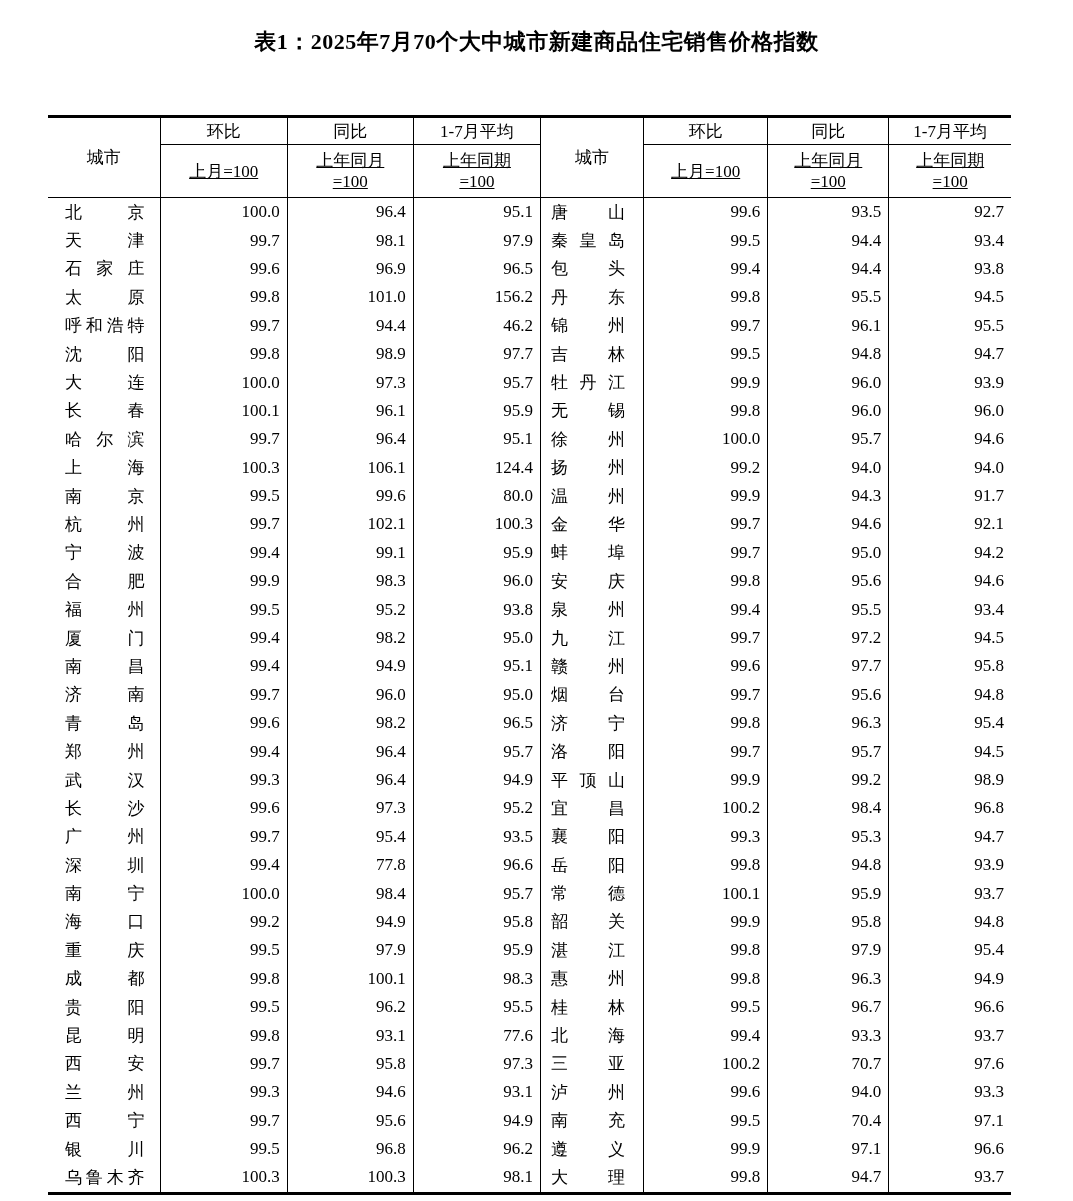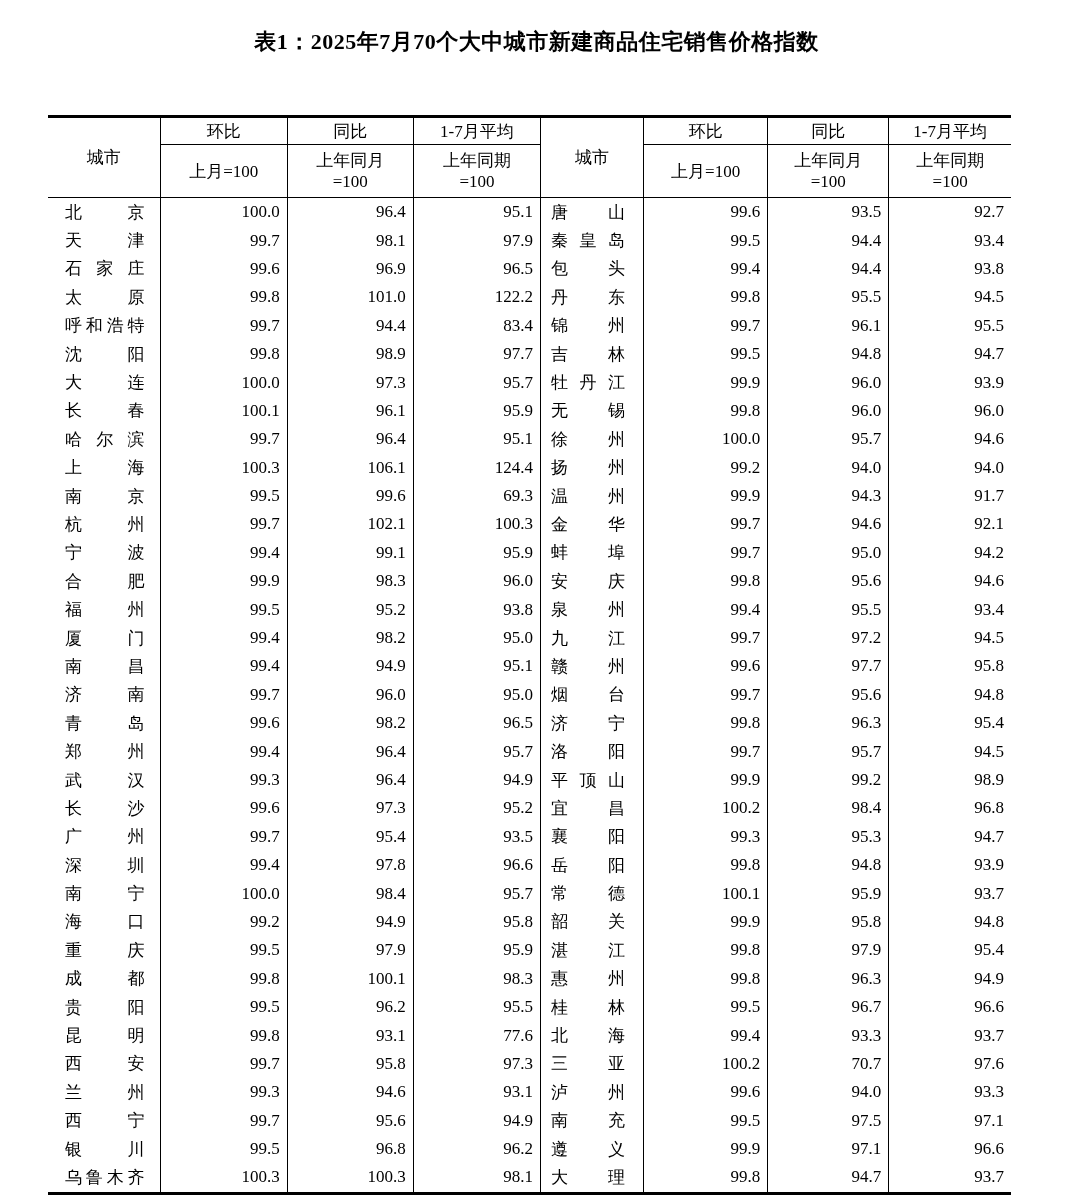--- a/index.html
+++ b/index.html
@@ -40,21 +40,21 @@
     padding: 0;
     font-weight: normal;
     vertical-align: middle;
     overflow: hidden;
     white-space: nowrap;
   }
   
   .bl { border-left: 1px solid #000; }
   
   thead tr.h1 { height: 28px; }
-  thead tr.h2 { height: 53px; }
+  thead tr.h2 { height: 53px; text-decoration: underline; }
   thead tr.h1 th { text-align: center; }
   thead tr.h1 th.hsep { border-bottom: 1px solid #000; }
   thead tr.h2 th { text-align: center; line-height: 21px; }
   thead { border-bottom: 1px solid #000; }
   thead th.cityh { text-align: center; }
   
   tbody td { height: 28.4px; }
   td.city { text-align: left; }
   td.cityL { padding-left: 17px; padding-right: 15px; }
   td.cityR { padding-left: 10px; padding-right: 18px; }
@@ -180,21 +180,21 @@
         </tr>
         <tr>
           <td class="city cityL">
             <span class="spread">
               <span>太</span>
               <span>原</span>
             </span>
           </td>
           <td class="num bl">99.8</td>
           <td class="num bl">101.0</td>
-          <td class="num bl">122.2</td>
+          <td class="num bl">156.2</td>
           <td class="city cityR bl">
             <span class="spread">
               <span>丹</span>
               <span>东</span>
             </span>
           </td>
           <td class="num bl">99.8</td>
           <td class="num bl">95.5</td>
           <td class="num bl">94.5</td>
         </tr>
@@ -202,21 +202,21 @@
           <td class="city cityL">
             <span class="spread">
               <span>呼</span>
               <span>和</span>
               <span>浩</span>
               <span>特</span>
             </span>
           </td>
           <td class="num bl">99.7</td>
           <td class="num bl">94.4</td>
-          <td class="num bl">83.4</td>
+          <td class="num bl">46.2</td>
           <td class="city cityR bl">
             <span class="spread">
               <span>锦</span>
               <span>州</span>
             </span>
           </td>
           <td class="num bl">99.7</td>
           <td class="num bl">96.1</td>
           <td class="num bl">95.5</td>
         </tr>
@@ -324,21 +324,21 @@
         </tr>
         <tr>
           <td class="city cityL">
             <span class="spread">
               <span>南</span>
               <span>京</span>
             </span>
           </td>
           <td class="num bl">99.5</td>
           <td class="num bl">99.6</td>
-          <td class="num bl">69.3</td>
+          <td class="num bl">80.0</td>
           <td class="city cityR bl">
             <span class="spread">
               <span>温</span>
               <span>州</span>
             </span>
           </td>
           <td class="num bl">99.9</td>
           <td class="num bl">94.3</td>
           <td class="num bl">91.7</td>
         </tr>
@@ -584,21 +584,21 @@
           <td class="num bl">94.7</td>
         </tr>
         <tr>
           <td class="city cityL">
             <span class="spread">
               <span>深</span>
               <span>圳</span>
             </span>
           </td>
           <td class="num bl">99.4</td>
-          <td class="num bl">97.8</td>
+          <td class="num bl">77.8</td>
           <td class="num bl">96.6</td>
           <td class="city cityR bl">
             <span class="spread">
               <span>岳</span>
               <span>阳</span>
             </span>
           </td>
           <td class="num bl">99.8</td>
           <td class="num bl">94.8</td>
           <td class="num bl">93.9</td>
@@ -773,21 +773,21 @@
           <td class="num bl">99.7</td>
           <td class="num bl">95.6</td>
           <td class="num bl">94.9</td>
           <td class="city cityR bl">
             <span class="spread">
               <span>南</span>
               <span>充</span>
             </span>
           </td>
           <td class="num bl">99.5</td>
-          <td class="num bl">97.5</td>
+          <td class="num bl">70.4</td>
           <td class="num bl">97.1</td>
         </tr>
         <tr>
           <td class="city cityL">
             <span class="spread">
               <span>银</span>
               <span>川</span>
             </span>
           </td>
           <td class="num bl">99.5</td>

